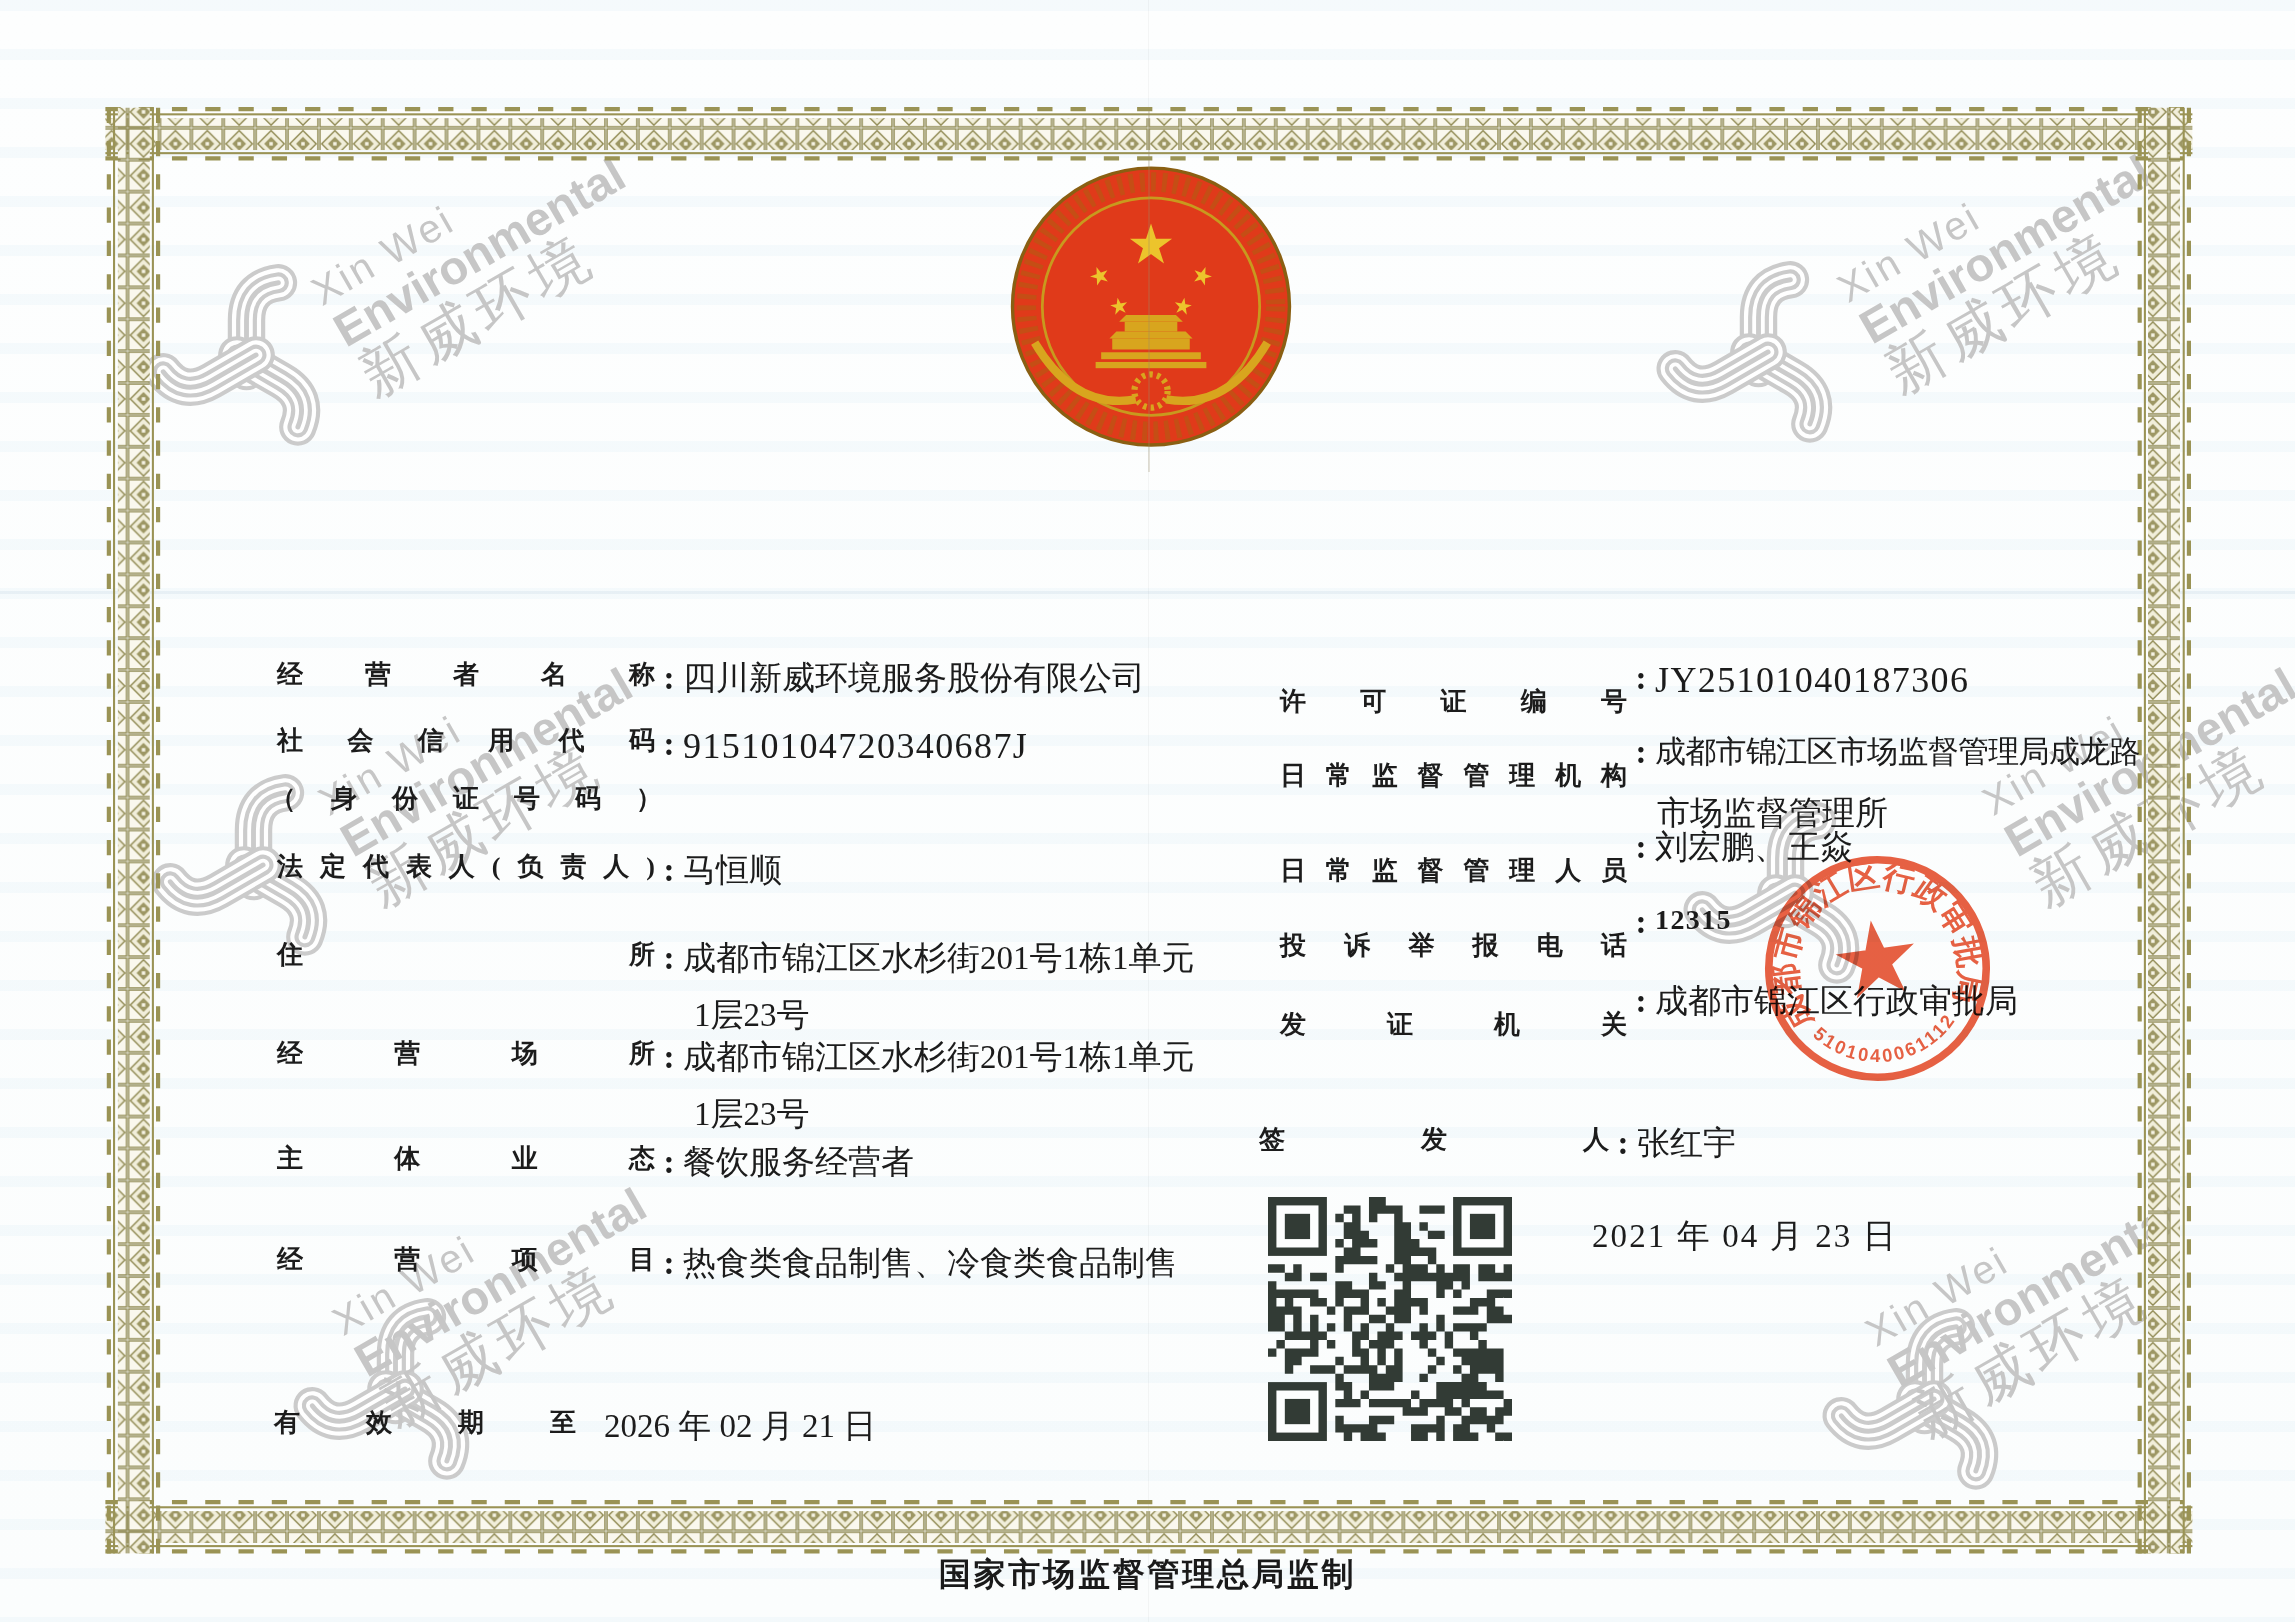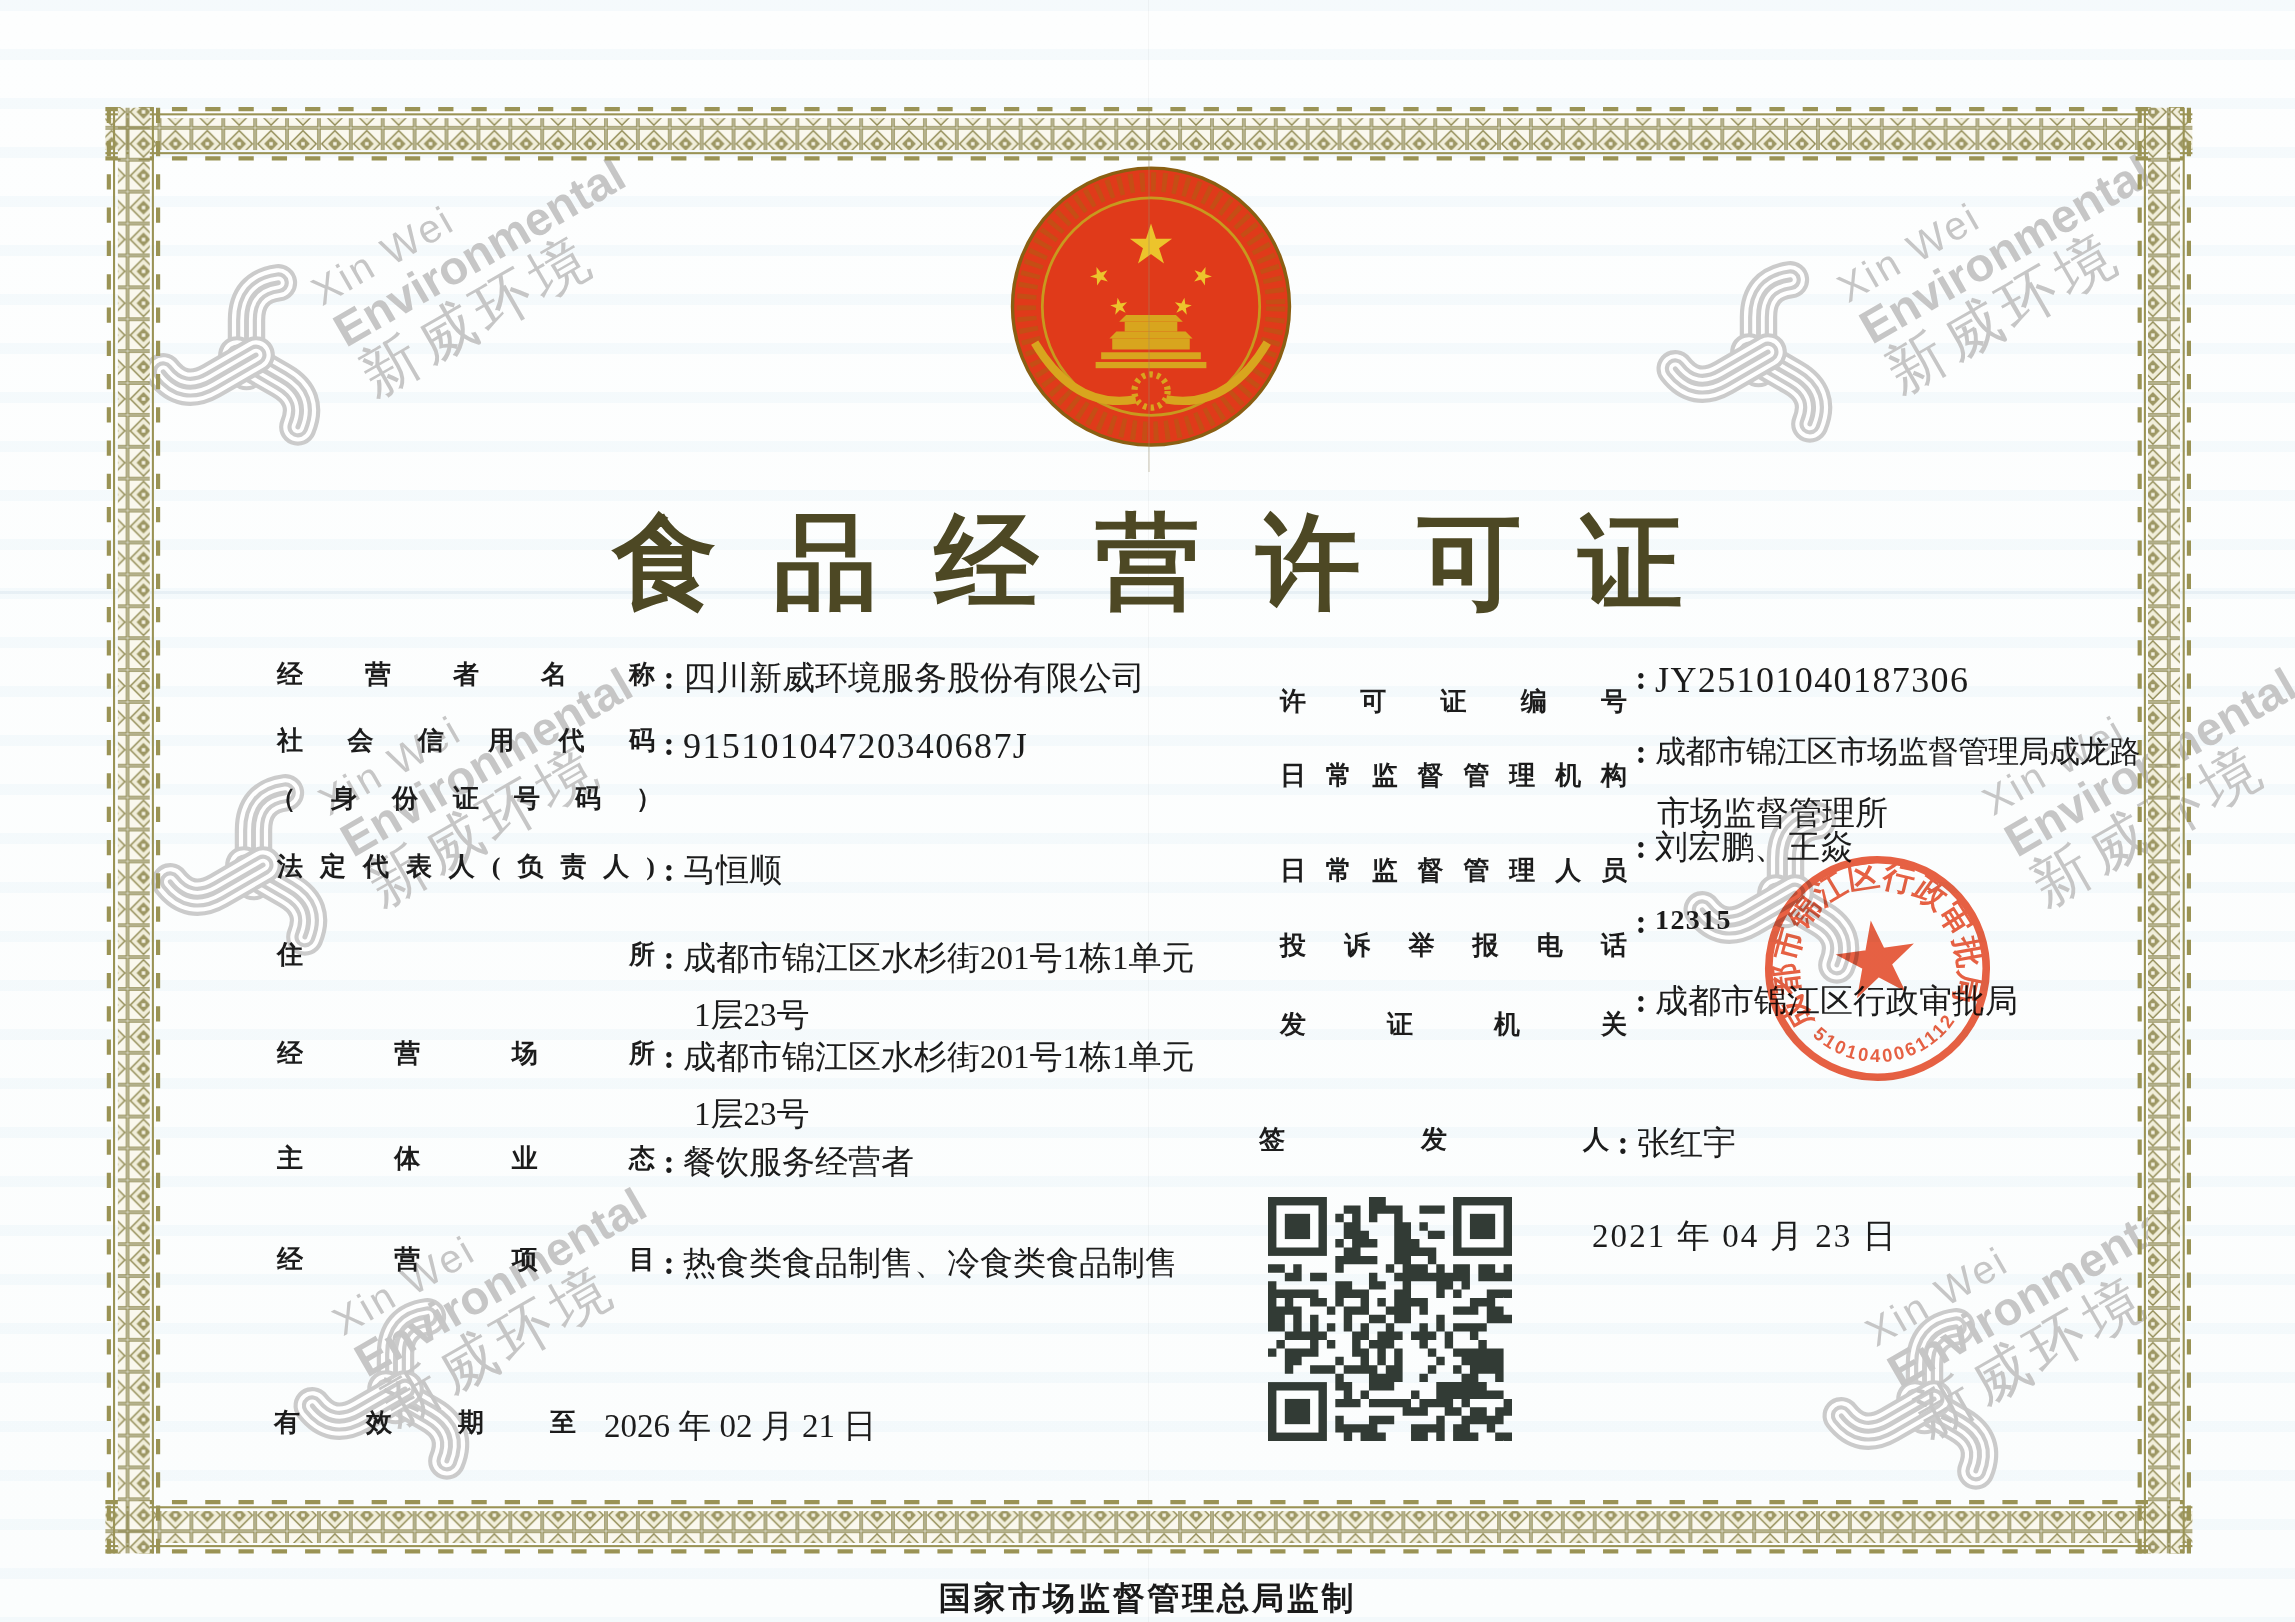--- a/index.html
+++ b/index.html
@@ -23,21 +23,21 @@
   .wL{width:378px;} .wR{width:347px;margin-top:27px;} .wS{width:350px;} .wV{width:302px;}
   .colon{display:inline-block;vertical-align:top;width:28px;text-align:center;font-weight:600;font-size:33px;}
   .val{display:inline-block;vertical-align:top;font-size:33px;text-align:center;}
   .val2{position:absolute;z-index:3;font-size:33px;white-space:nowrap;}
   .small-val{font-size:31px;letter-spacing:-0.7px;}
   .phone{font-weight:700;font-size:28px;letter-spacing:1.4px;}
   
   #title{position:absolute;z-index:3;left:0;top:494px;width:2295px;text-align:center;
          font-size:104px;font-weight:bold;color:#4d4824;letter-spacing:57px;padding-left:57px;box-sizing:border-box;}
   #footer-note{position:absolute;z-index:3;left:0;top:1553px;width:2295px;text-align:center;
-         font-size:32px;font-weight:bold;color:#1a1a1a;letter-spacing:2.8px;margin-top:24px;}
+         font-size:32px;font-weight:bold;color:#1a1a1a;letter-spacing:2.8px;}
   
   #fold-v{position:absolute;z-index:4;left:1148px;top:111px;width:2.1px;height:361px;background:rgba(150,138,105,.25);}
   #fold-v2{position:absolute;z-index:1;left:1148px;top:0;width:1.4px;height:1623px;background:rgba(0,0,0,.035);}
   #scan-band{position:absolute;z-index:1;left:0;top:591px;width:2295px;height:2.8px;background:rgba(120,160,190,.10);}
   .seal-svg{mix-blend-mode:multiply;}
 </style>
 </head>
 <body>
 
 <div id="page">
@@ -172,21 +172,20 @@
       <rect x="-56" y="46" width="112" height="16"></rect>
       <rect x="-72" y="66" width="144" height="10"></rect>
       <rect x="-80" y="80" width="160" height="9"></rect>
     </g>
 
     <circle cx="0" cy="122" r="24" fill="none" stroke="#d8a51e" stroke-width="9" stroke-dasharray="5 6"></circle>
     <path d="M-168,52 Q-110,150 -22,134" fill="none" stroke="#d8a51e" stroke-width="12"></path>
     <path d="M168,52 Q110,150 22,134" fill="none" stroke="#d8a51e" stroke-width="12"></path>
   </svg>
 
-  <div id="title">食品经营许可证</div>
 
   <div class="row" style="left:277px;top:660px">
     <span class="lbl wL">经营者名称</span><span class="colon">:</span><span class="val">四川新威环境服务股份有限公司</span>
   </div>
   <div class="row" style="left:277px;top:726px">
     <span class="lbl wL">社会信用代码</span><span class="colon">:</span><span class="val" style="font-size:36px;letter-spacing:1.4px">91510104720340687J</span>
   </div>
   <div class="row" style="left:270px;top:784px">
     <span class="lbl" style="width:392px">（身份证号码）</span>
   </div>

